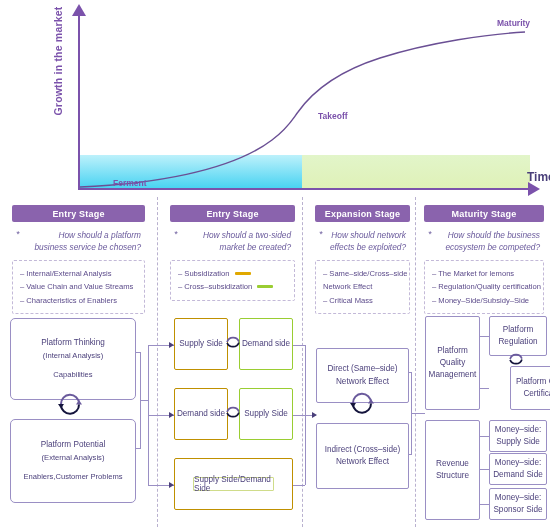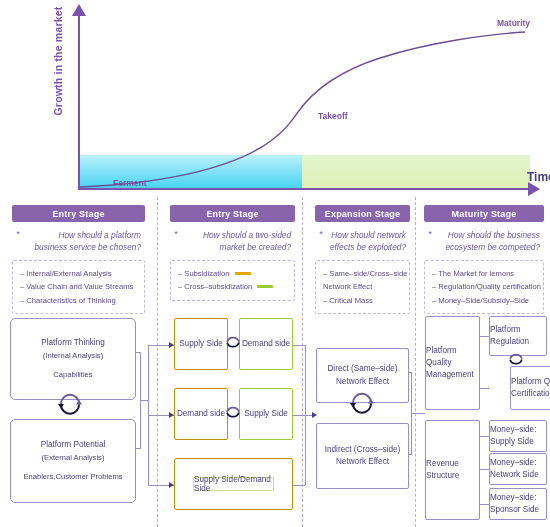--- a/index.html
+++ b/index.html
@@ -35,21 +35,21 @@
   .q-bullet{font-size:9px;line-height:1;padding-top:1px;}
   .q-text{flex:1;text-align:right;}
   .topics{margin-top:7px;border:1.3px dashed #c3b9d8;border-radius:2px;padding:6px 7px;
      font-size:7.6px;line-height:1.75;color:#5b4a8a;}
   .topics div{white-space:nowrap;}
   .legend-row{display:flex;align-items:center;gap:5px;}
   .swatch{display:inline-block;width:16px;height:3px;border-radius:1px;}
   
   .box{position:absolute;border:1.2px solid #9a8fc4;border-radius:5px;background:#ffffff;
      display:flex;flex-direction:column;align-items:center;justify-content:center;
-     font-size:8.2px;color:#4a3f7a;line-height:1.5;text-align:left;box-sizing:border-box;}
+     font-size:8.2px;color:#4a3f7a;line-height:1.5;text-align:center;box-sizing:border-box;}
   .box .sub{font-size:7.6px;}
   .box .spacer{height:8px;}
   .box-sq{border-radius:2px;}
   .b-gold{border:1.6px solid #bf9000;}
   .b-green{border:1.6px solid #9acd32;}
   .b-thin{border:1px solid #9a8fc4;}
   .dbl{position:absolute;border:1.6px solid #bf9000;border-radius:2px;padding:18px;box-sizing:border-box;background:#fff;}
   .dbl-in{width:100%;height:100%;border:1.6px solid #cfdc8a;border-radius:1px;
      display:flex;align-items:center;justify-content:center;font-size:8.2px;color:#4a3f7a;box-sizing:border-box;}
   
@@ -91,21 +91,21 @@
 
 <div class="col" style="left:12px;width:133px">
   <div class="stage-bar">Entry Stage</div>
   <div class="question">
     <span class="q-bullet">*</span>
     <span class="q-text">How should a platform business service be chosen?</span>
   </div>
   <div class="topics">
     <div>– Internal/External Analysis</div>
     <div>– Value Chain and Value Streams</div>
-    <div>– Characteristics of Thinking</div>
+    <div>– Characteristics of Enablers</div>
   </div>
 </div>
 
 <div class="box" style="left:10px;top:318px;width:126px;height:82px">
   <div>Platform Thinking</div>
   <div class="sub">(Internal Analysis)</div>
   <div class="spacer"></div>
   <div class="sub">Capabilities</div>
 </div>
 <div class="box" style="left:10px;top:419px;width:126px;height:84px">
@@ -241,21 +241,21 @@
 <div class="box box-sq b-thin" style="left:489px;top:316px;width:58px;height:40px">
   <div>Platform Regulation</div>
 </div>
 <div class="box box-sq b-thin" style="left:510px;top:366px;width:70px;height:44px">
   <div>Platform Quality Certification</div>
 </div>
 <div class="box box-sq b-thin" style="left:489px;top:420px;width:58px;height:32px">
   <div>Money–side: Supply Side</div>
 </div>
 <div class="box box-sq b-thin" style="left:489px;top:453px;width:58px;height:32px">
-  <div>Money–side: Network Side</div>
+  <div>Money–side: Demand Side</div>
 </div>
 <div class="box box-sq b-thin" style="left:489px;top:488px;width:58px;height:32px">
   <div>Money–side: Sponsor Side</div>
 </div>
 
 <svg class="cycle" style="left:505px;top:348px;width:22px;height:22px;" viewBox="0 0 26 26">
   <path d="M 6 13 A 7.5 7.5 0 0 1 20 12.5" fill="none" stroke="#6a5a9c" stroke-width="2"></path>
   <path d="M 20 13.5 A 7.5 7.5 0 0 1 6 14" fill="none" stroke="#14143c" stroke-width="2"></path>
 </svg>
 

